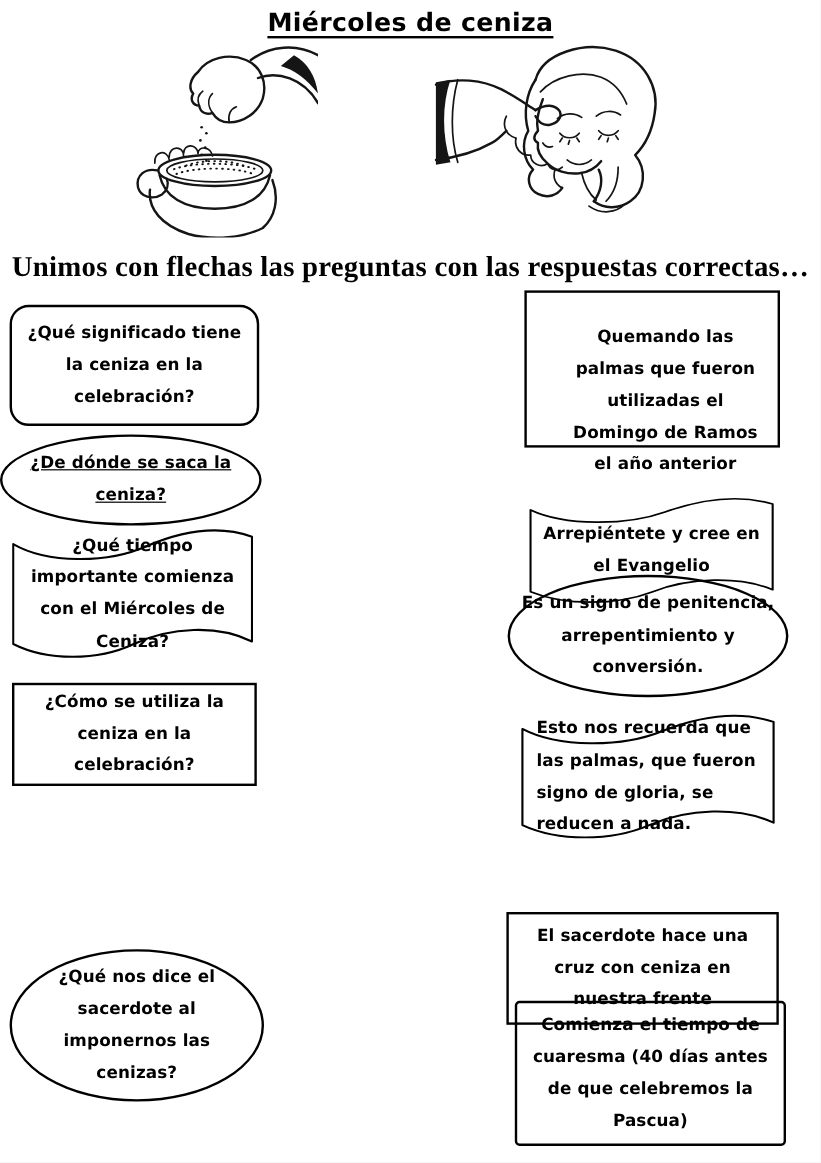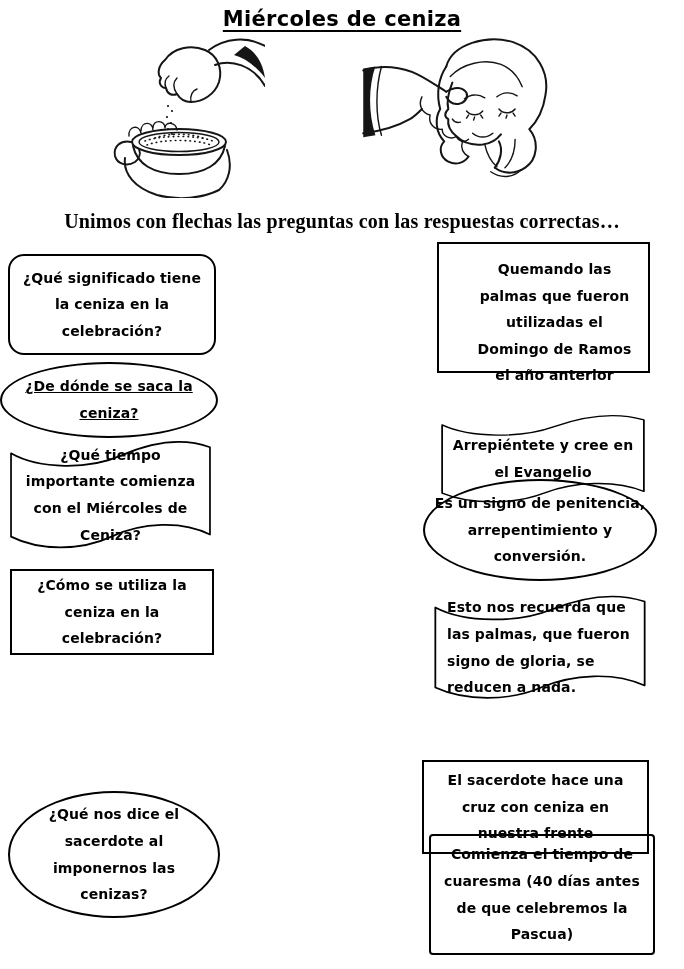--- a/index.html
+++ b/index.html
@@ -9,21 +9,21 @@
     font-family:"DejaVu Sans", sans-serif;
   }
   .title {
     position:absolute; top:7px; left:0; width:100%;
     text-align:center; font-size:21px; font-weight:bold; letter-spacing:.3px;
   }
   .title span { text-decoration:underline; text-decoration-thickness:2px; text-underline-offset:4px; }
   .instruction {
     position:absolute; top:210px; left:0; width:100%;
     text-align:center; font-family:"Liberation Serif", serif;
-    font-weight:bold; font-size:20px; letter-spacing:.2px;
+    font-weight:bold; font-size:24px; letter-spacing:.2px;
   }
   .illu { position:absolute; }
   .illu svg { width:100%; height:100%; }
   .ln { fill:none; stroke:#151515; stroke-width:2; stroke-linecap:round; stroke-linejoin:round; }
   .ln-thin { fill:none; stroke:#151515; stroke-width:1.4; stroke-linecap:round; stroke-linejoin:round; }
   .fillink { fill:#151515; stroke:none; }
   .stipple { fill:none; stroke:#151515; stroke-width:1.6; stroke-dasharray:0.6 4.2; stroke-linecap:round; }
 
   .box {
     position:absolute; display:flex; align-items:center; justify-content:center;
@@ -36,21 +36,21 @@
   }
   .rect    { border:2px solid #000; }
   .rounded { border:2px solid #000; border-radius:16px; }
   .rounded-lg { border:2px solid #000; border-radius:4px; }
   .ellipse { border:2px solid #000; border-radius:50%; }
   .scroll  { border:none; }
   .scroll .shape { position:absolute; left:0; top:0; width:100%; height:100%; }
   .scroll .shape path { fill:#ffffff; stroke:#000; stroke-width:1.7; stroke-linejoin:round; }
   .left-text { text-align:left; }
   .top-align { align-items:flex-start; }
-  .pad-top { padding-top:12px;margin-left:22px; }
+  .pad-top { padding-top:24px;margin-left:22px; }
 </style>
 </head>
 <body>
 
 <div class="page">
 
   <div class="title">
     <span>Miércoles de ceniza</span>
   </div>
 

